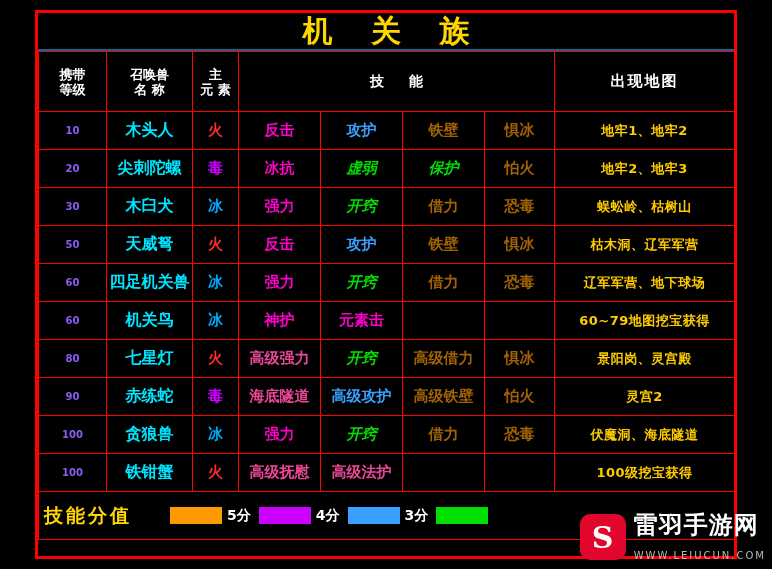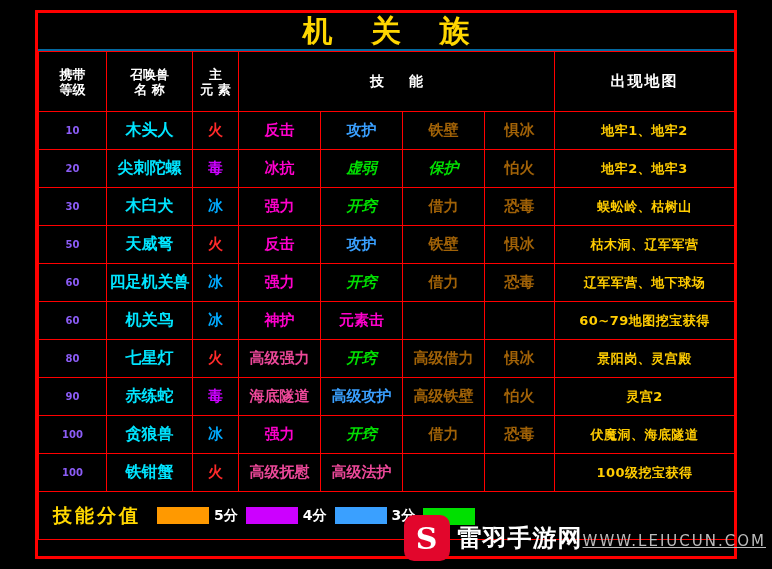--- a/index.html
+++ b/index.html
@@ -79,35 +79,35 @@
   td.sk-white{color:#a16207;font-family:Liberation Mono, monospace;}
   td.sk-empty{color:#000;}
   td.map{color:#ffcc00;font-size:13px;letter-spacing:0.5px;}
   .legend-row td{
     height:48px;
   }
   .legend-cell{
     display:flex;
     align-items:center;
     height:100%;
-    padding-left:14px;
+    padding-left:5px;
     box-sizing:border-box;
   }
   .legend-title{
     color:#ffd700;
     font-size:19px;
     font-weight:bold;
     letter-spacing:3px;
     white-space:nowrap;
   }
   .legend-items{
     display:flex;
-    align-items:flex-end;
+    align-items:flex-start;
     gap:8px;
-    margin-left:16px;
+    margin-left:38px;
   }
   .legend-item{display:flex;align-items:center;gap:5px;}
   .swatch{width:52px;height:17px;display:inline-block;}
   .legend-label{color:#ffffff;font-size:14px;font-weight:bold;}
   
   .watermark{
     position:absolute;
     right:6px;bottom:8px;
     display:flex;align-items:center;gap:8px;
     pointer-events:none;
@@ -115,23 +115,23 @@
   .wm-logo{
     width:46px;height:46px;
     background:#e2062c;
     border-radius:10px;
     color:#fff;
     font-size:30px;
     font-weight:bold;
     display:flex;align-items:center;justify-content:center;
     font-family:"DejaVu Serif","Liberation Serif",serif;
   }
-  .wm-text{display:flex;flex-direction:row;line-height:1;text-align:right;}
+  .wm-text{display:flex;flex-direction:column;line-height:1;}
   .wm-main{color:#ffffff;font-size:24px;font-weight:bold;letter-spacing:1px;}
-  .wm-sub{color:#bbbbbb;font-size:15px;letter-spacing:2px;margin-top:8px;text-decoration:underline;}
+  .wm-sub{color:#bbbbbb;font-size:10px;letter-spacing:2px;margin-top:14px;}
 </style>
 </head>
 <body>
 
 <div id="root">
   <div class="outer-frame">
 
     <div class="title">机 关 族</div>
 
     <table class="main">

